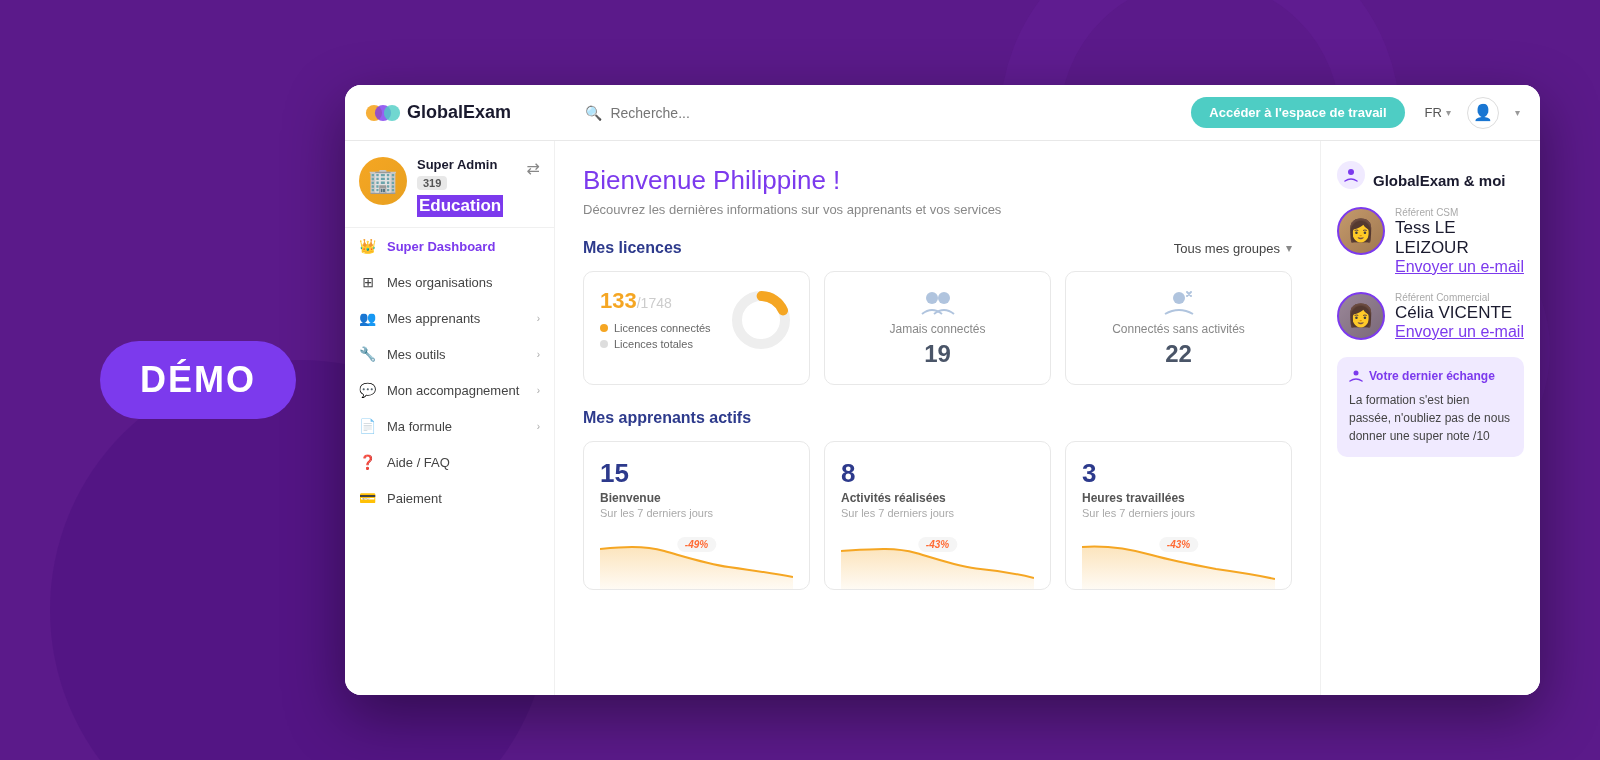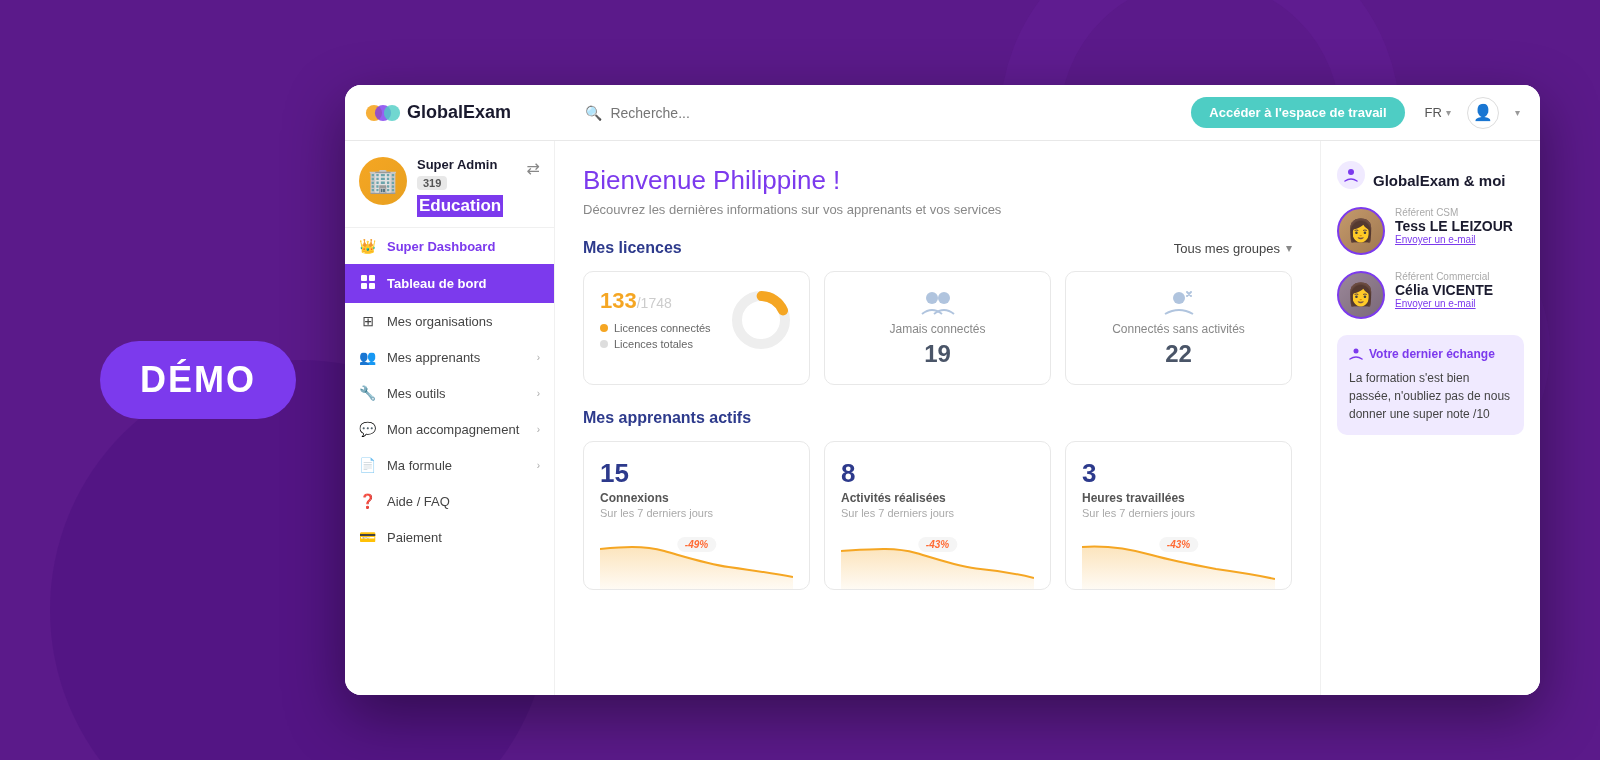--- a/index.html
+++ b/index.html
@@ -472,26 +472,26 @@
       justify-content: center;
       font-size: 20px;
     }
     .contact-info { flex: 1; }
     .contact-role {
       font-size: 10px;
       color: #aaa;
       font-weight: 500;
     }
     .contact-name {
-      font-size: 14px;
-      font-weight: 700;
+      font-size: 17px;
+      font-weight: 400;
       color: #1a1a2e;
     }
     .contact-link {
-      font-size: 10px;
+      font-size: 16px;
       color: #7c3aed;
       text-decoration: underline;
       cursor: pointer;
     }
 
     .last-exchange {
       background: #f0eaff;
       border-radius: 10px;
       padding: 12px;
       margin-top: 8px;
@@ -567,31 +567,20 @@
             <span class="tag-number">319</span>
             <span class="tag-edu">Education</span>
           </div>
         </div>
         <span class="settings-icon">⇄</span>
       </div>
 
       <div class="sidebar-item super-dashboard">
         <span class="sidebar-item-icon">👑</span>
         <span class="sidebar-item-label">Super Dashboard</span>
-      </div>
-      <div class="sidebar-item active">
-        <span class="sidebar-item-icon">
-          <svg width="16" height="16" viewBox="0 0 16 16" fill="currentColor">
-            <rect x="1" y="1" width="6" height="6" rx="1"></rect>
-            <rect x="9" y="1" width="6" height="6" rx="1"></rect>
-            <rect x="1" y="9" width="6" height="6" rx="1"></rect>
-            <rect x="9" y="9" width="6" height="6" rx="1"></rect>
-          </svg>
-        </span>
-        <span class="sidebar-item-label">Tableau de bord</span>
       </div>
       <div class="sidebar-item">
         <span class="sidebar-item-icon">⊞</span>
         <span class="sidebar-item-label">Mes organisations</span>
       </div>
       <div class="sidebar-item">
         <span class="sidebar-item-icon">👥</span>
         <span class="sidebar-item-label">Mes apprenants</span>
         <span class="sidebar-item-arrow">›</span>
       </div>
@@ -684,21 +673,21 @@
         </div>
       </div>
 
       <div class="section-header">
         <span class="section-title">Mes apprenants actifs</span>
       </div>
 
       <div class="apprenants-grid">
         <div class="apprenant-card">
           <div class="apprenant-num">15</div>
-          <div class="apprenant-label">Connexions</div>
+          <div class="apprenant-label">Bienvenue</div>
           <div class="apprenant-sub">Sur les 7 derniers jours</div>
           <div class="chart-area">
             <svg class="chart-svg" viewBox="0 0 180 60" preserveAspectRatio="none">
               <defs>
                 <linearGradient id="g0" x1="0" y1="0" x2="0" y2="1">
                   <stop offset="0%" stop-color="#f5a623" stop-opacity="0.3"></stop>
                   <stop offset="100%" stop-color="#f5a623" stop-opacity="0.05"></stop>
                 </linearGradient>
               </defs>
               <path d="M0 20 C20 18 40 16 60 22 C80 28 100 35 120 38 C140 41 160 44 180 48 L180 60 L0 60 Z" fill="url(#g0)"></path>

